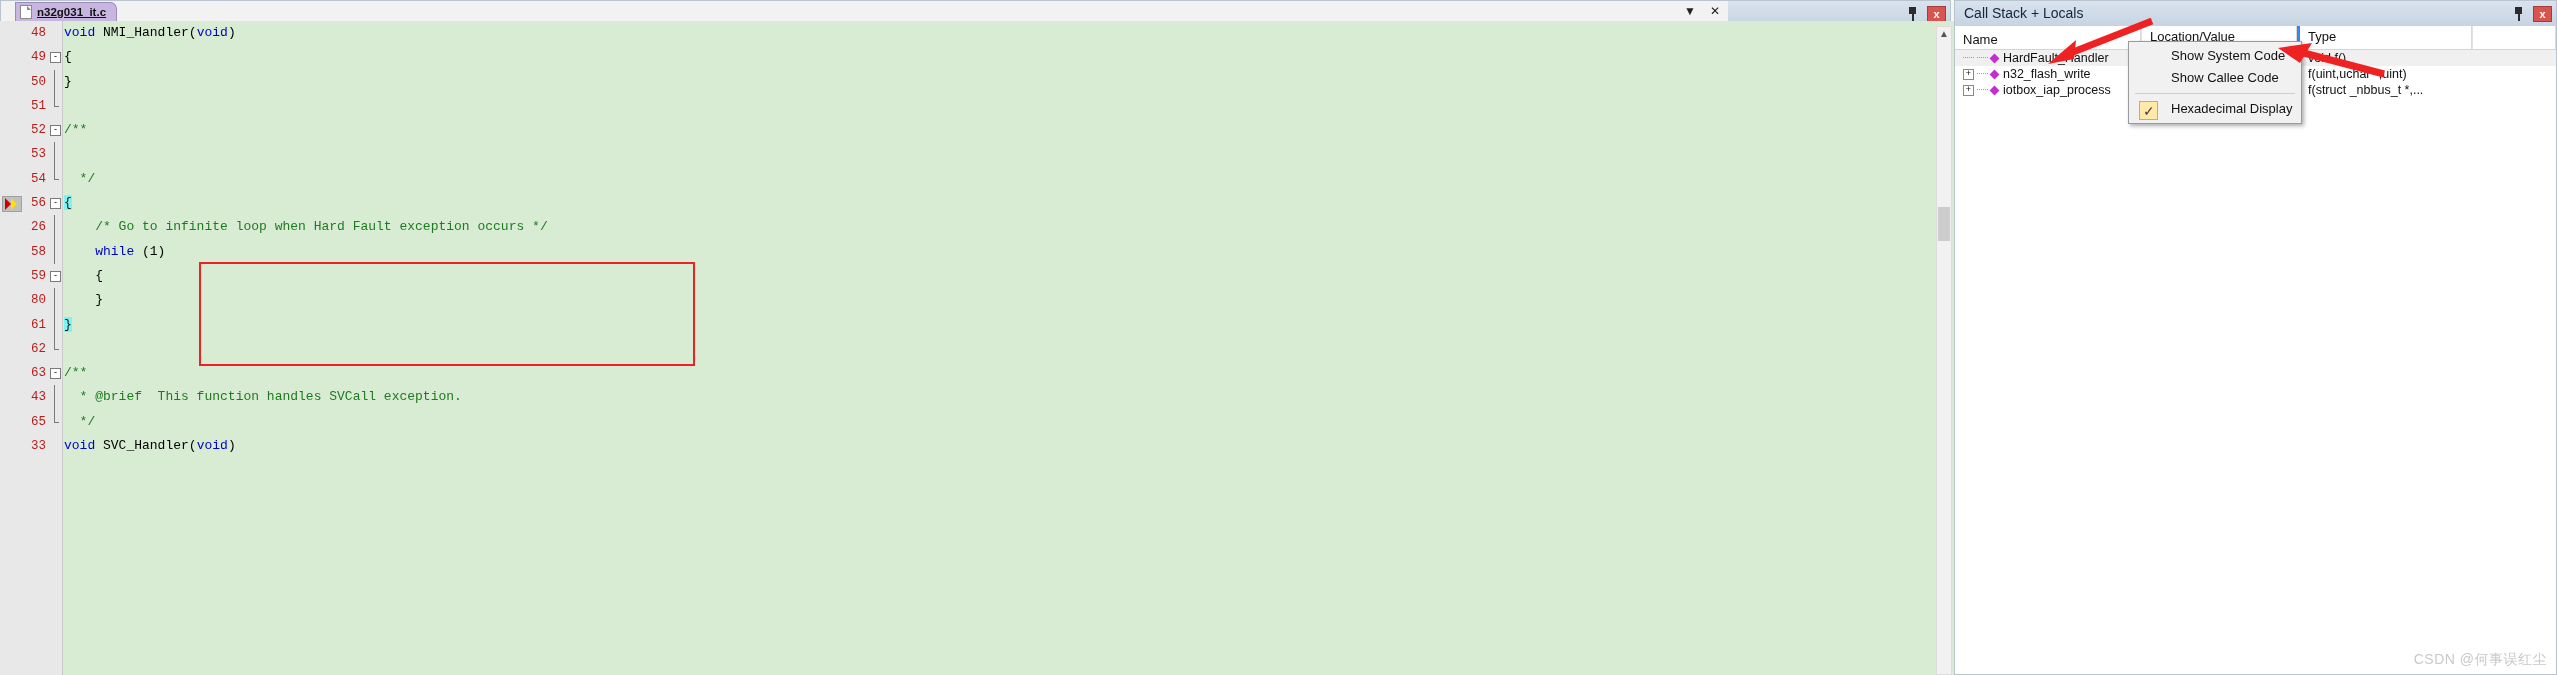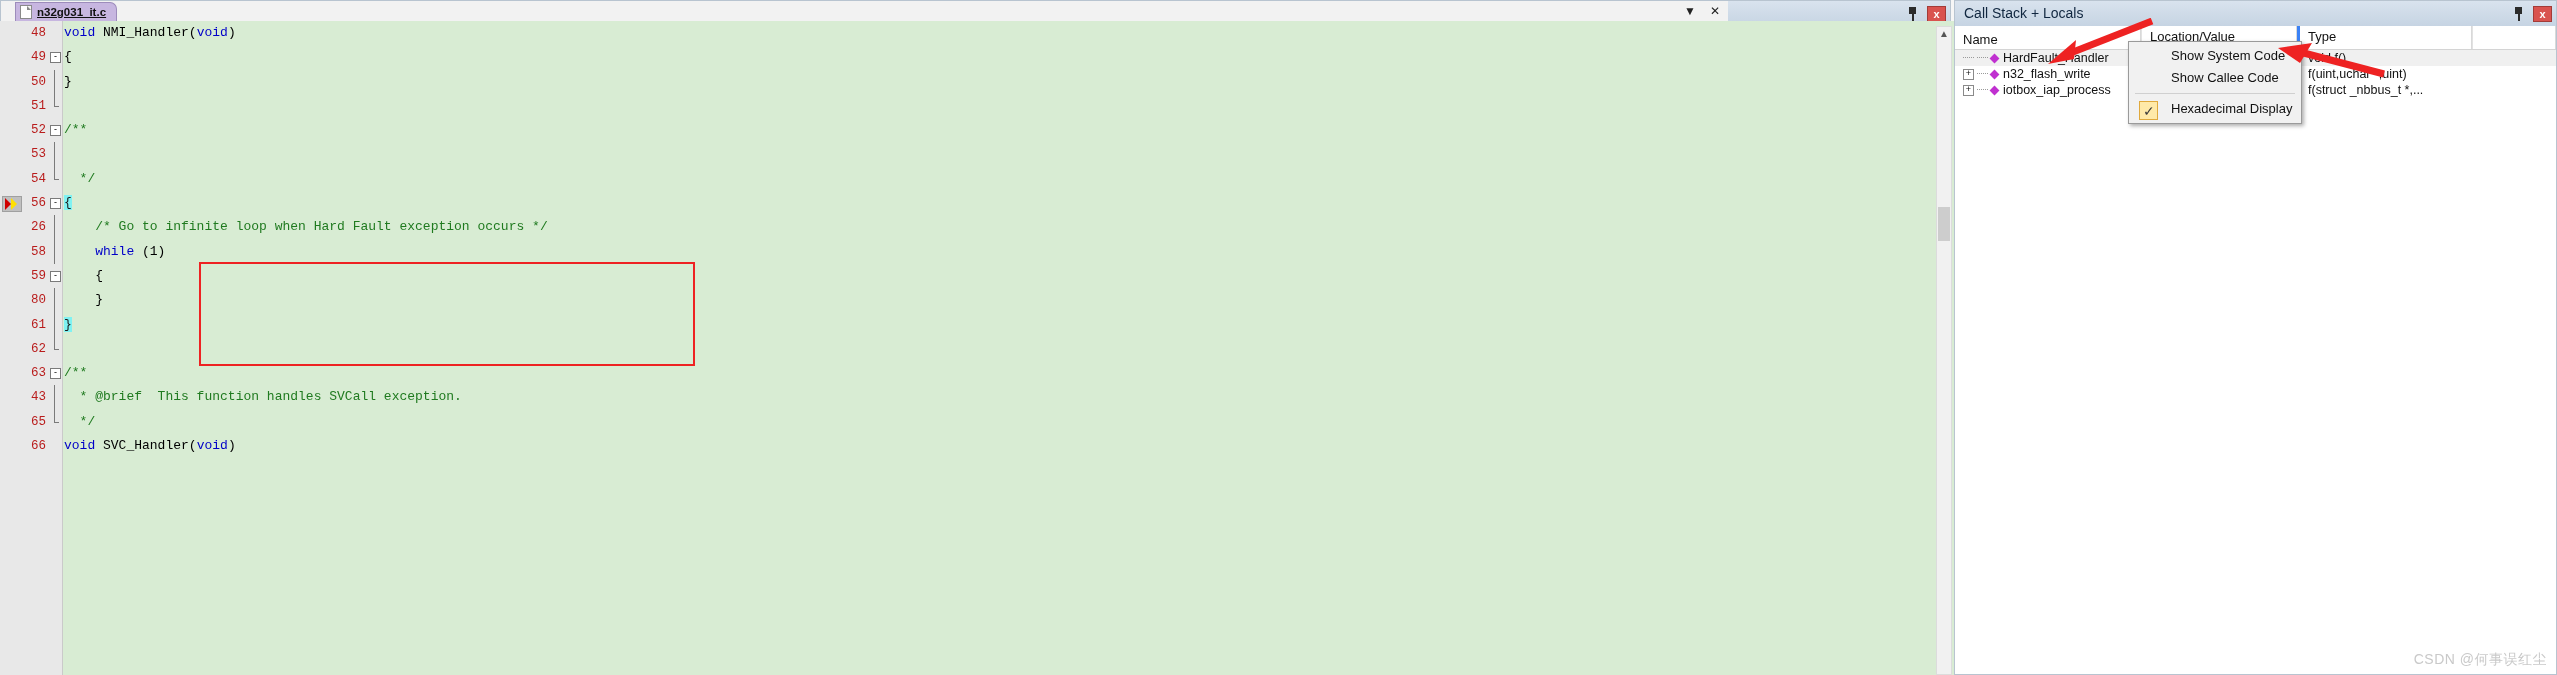--- a/index.html
+++ b/index.html
@@ -289,21 +289,21 @@
           <div class="eline"><div class="pcarrow"></div><div class="foldbox">-</div><span class="num">56</span><span class="txt"><span class="sel">{</span></span></div>
           <div class="eline"><div class="foldstem"></div><span class="num">26</span><span class="txt"><span class="cm">    /* Go to infinite loop when Hard Fault exception occurs */</span></span></div>
           <div class="eline"><div class="foldstem"></div><span class="num">58</span><span class="txt"><span class="kw">    while</span><span class="pl"> (1)</span></span></div>
           <div class="eline"><div class="foldbox">-</div><span class="num">59</span><span class="txt"><span class="pl">    {</span></span></div>
           <div class="eline"><div class="foldstem"></div><span class="num">80</span><span class="txt"><span class="pl">    }</span></span></div>
           <div class="eline"><div class="foldstem"></div><span class="num">61</span><span class="txt"><span class="sel">}</span></span></div>
           <div class="eline"><div class="foldstem" style="bottom: auto; height: 12px;"></div><div class="foldend"></div><span class="num">62</span><span class="txt"></span></div>
           <div class="eline"><div class="foldbox">-</div><span class="num">63</span><span class="txt"><span class="cm">/**</span></span></div>
           <div class="eline"><div class="foldstem"></div><span class="num">43</span><span class="txt"><span class="cm">  * @brief  This function handles SVCall exception.</span></span></div>
           <div class="eline"><div class="foldstem" style="bottom: auto; height: 12px;"></div><div class="foldend"></div><span class="num">65</span><span class="txt"><span class="cm">  */</span></span></div>
-          <div class="eline"><span class="num">66</span><span class="txt"><span class="kw">void </span><span class="pl">SVC_Handler</span><span class="pl">(</span><span class="kw">void</span><span class="pl">)</span></span></div>
+          <div class="eline"><span class="num">33</span><span class="txt"><span class="kw">void </span><span class="pl">SVC_Handler</span><span class="pl">(</span><span class="kw">void</span><span class="pl">)</span></span></div>
         </div>
       <div class="vscroll">
         <div class="arrU">▲</div>
         <div class="vthumb" style="top:16px;height:70px;"></div>
         <div class="arrD">▼</div>
       </div>
     </div>
   </div>
 
   <div class="panel" id="callstack">

